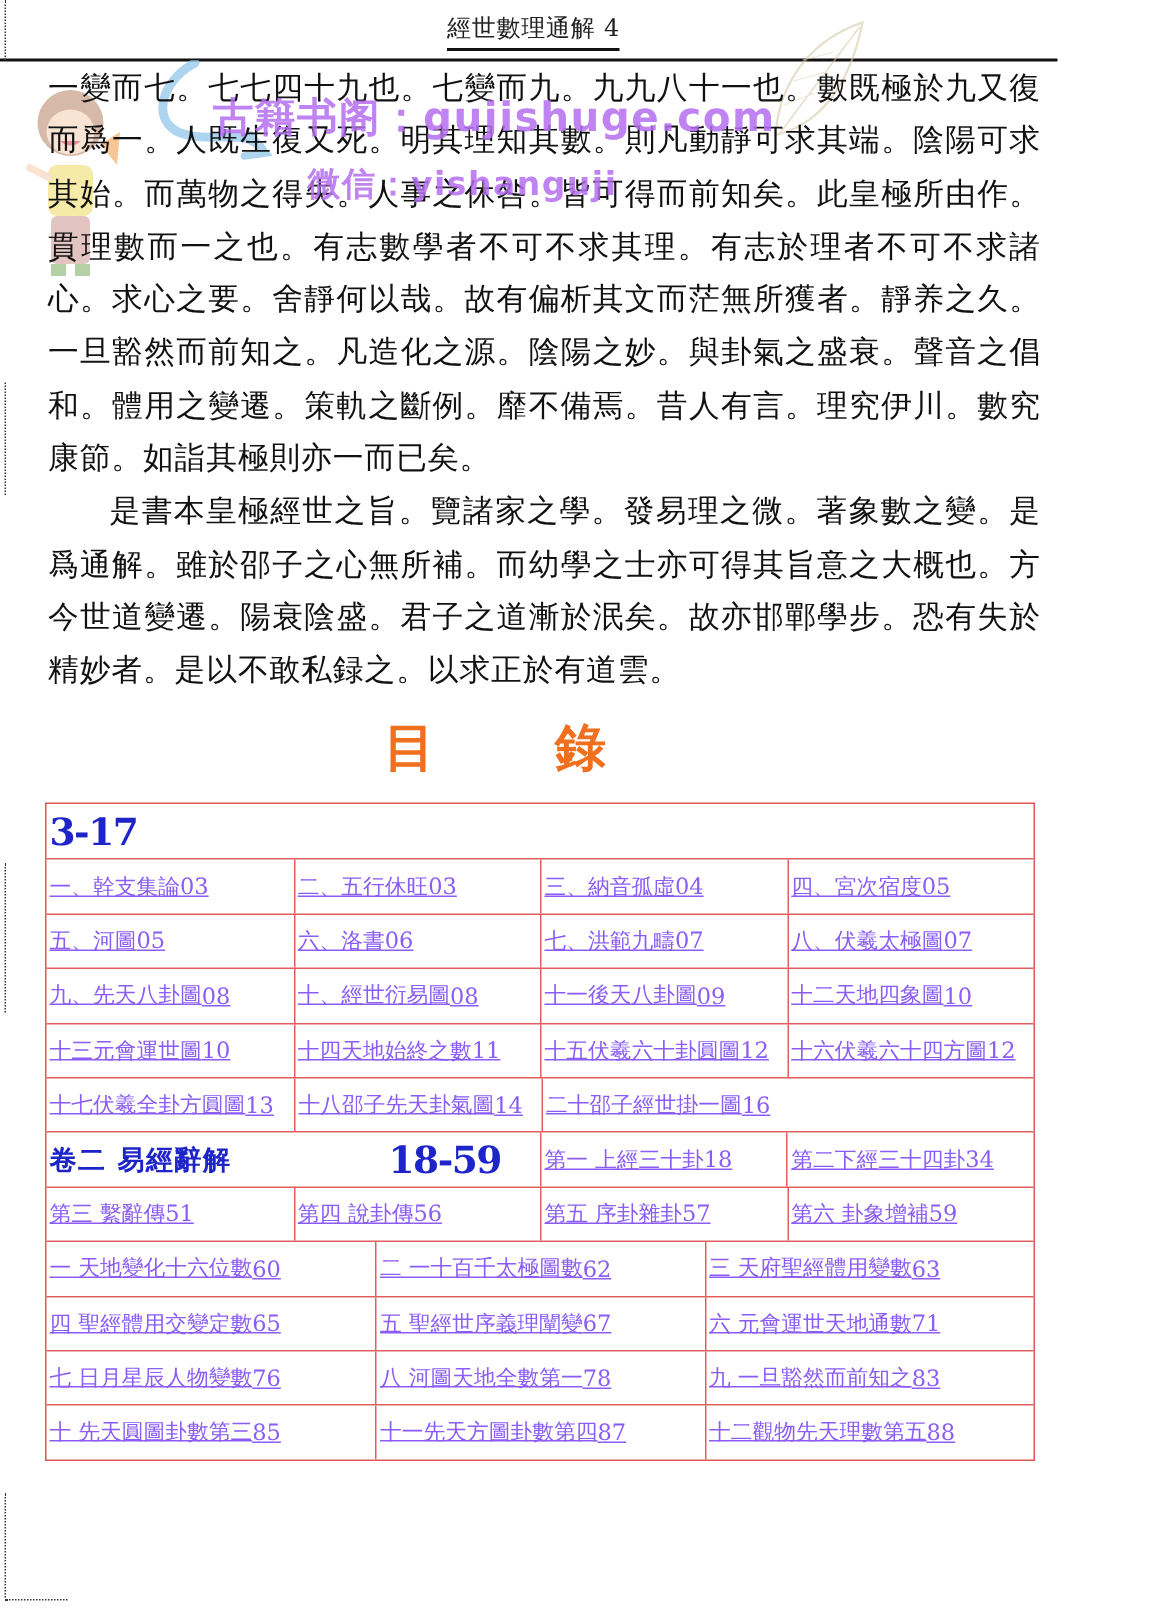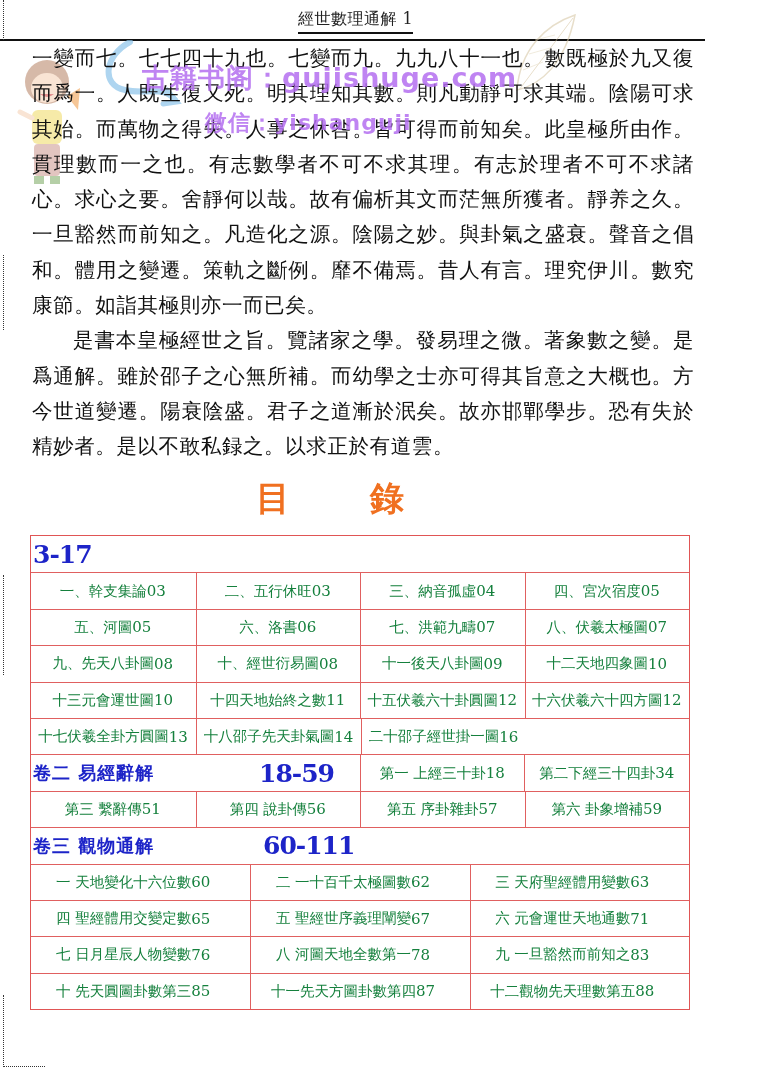--- a/index.html
+++ b/index.html
@@ -19,22 +19,22 @@
 
   .toc-title { position: absolute; left: 0; width: 740px; top: 476px; text-align: center;
                color: #f07020; font-size: 34px; font-weight: bold; letter-spacing: 80px;
                font-family: "DejaVu Sans", sans-serif; }
 
   .toc { position: absolute; left: 30px; top: 535px; width: 660px; border: 1.5px solid #e05555;
          box-sizing: border-box; }
   .row { display: flex; border-top: 1.5px solid #e06060; height: 36.4px; box-sizing: border-box; }
   .row.first { border-top: none; }
   .cell { box-sizing: border-box; border-left: 1.5px solid #e06060; display: flex;
-          align-items: center; justify-content: center; padding: 0 3px 0 2px;
-          font-size: 14.5px; font-family: "DejaVu Sans", sans-serif; color: #15803d; white-space: nowrap; overflow: hidden; }
+          align-items: center; justify-content: flex-start; padding: 0 3px 0 2px;
+          font-size: 14.5px; font-family: "DejaVu Sans", sans-serif; color: #8b5cf6; white-space: nowrap; overflow: hidden; text-decoration: underline; }
   .cell:first-child { border-left: none; }
   .cell .pg { font-family: "DejaVu Serif", serif; font-size: 15px; }
   .c4 { width: 165px; }
   .c3 { width: 220px; }
   .c3 .pg { padding-right: 14px; }
   .sec-head { display: flex; align-items: center; color: #1d24c8; font-weight: bold;
               font-family: "DejaVu Sans", sans-serif; font-size: 18px; padding-left: 2px; box-sizing: border-box; }
   .sec-head .range { font-family: "DejaVu Serif", serif; font-size: 25px; letter-spacing: -1px; }
   .sec-head .lbl { letter-spacing: 1px; }
 
@@ -43,21 +43,21 @@
   .wm1 { left: 142px; top: 60px; font-size: 27px; letter-spacing: 1px; }
   .wm2 { left: 205px; top: 108px; font-size: 22px; letter-spacing: 1px; }
   .mascot { position: absolute; left: 12px; top: 52px; width: 70px; height: 140px; pointer-events: none; opacity: 0.75; }
   .swoosh { position: absolute; left: 95px; top: 40px; width: 90px; height: 70px; pointer-events: none; opacity: 0.7; }
   .leaf { position: absolute; left: 505px; top: 10px; width: 80px; height: 95px; pointer-events: none; opacity: 0.6; }
 </style>
 </head>
 <body>
 
 <div class="page-header">
-  <div class="header-title">經世數理通解 1</div>
+  <div class="header-title">經世數理通解 4</div>
   <div class="header-rule"></div>
 </div>
 
 <div class="margin-dots" style="top:0;height:40px;"></div>
 <div class="margin-dots" style="top:255px;height:75px;"></div>
 <div class="margin-dots" style="top:575px;height:100px;"></div>
 <div class="margin-dots" style="top:995px;height:70px;"></div>
 <div class="margin-dots-h" style="left:3px;top:1066px;width:42px;"></div>
 
 <svg class="leaf" viewBox="0 0 80 95">
@@ -210,24 +210,20 @@
     <div class="cell c4">
         <span>第五  序卦雜卦</span>
         <span class="pg">57</span>
       </div>
     <div class="cell c4">
         <span>第六  卦象增補</span>
         <span class="pg">59</span>
       </div>
   </div>
 
-  <div class="row sec-head">
-    <span class="lbl" style="width:230px;">卷三  觀物通解</span>
-    <span class="range">60-111</span>
-  </div>
   <div class="row">
     <div class="cell c3">
         <span>一  天地變化十六位數</span>
         <span class="pg">60</span>
       </div>
     <div class="cell c3">
         <span>二  一十百千太極圖數</span>
         <span class="pg">62</span>
       </div>
     <div class="cell c3">

